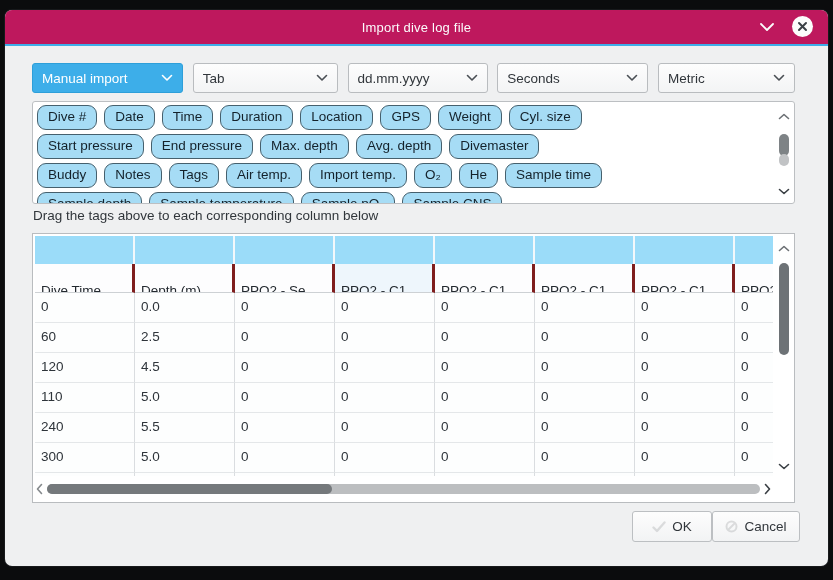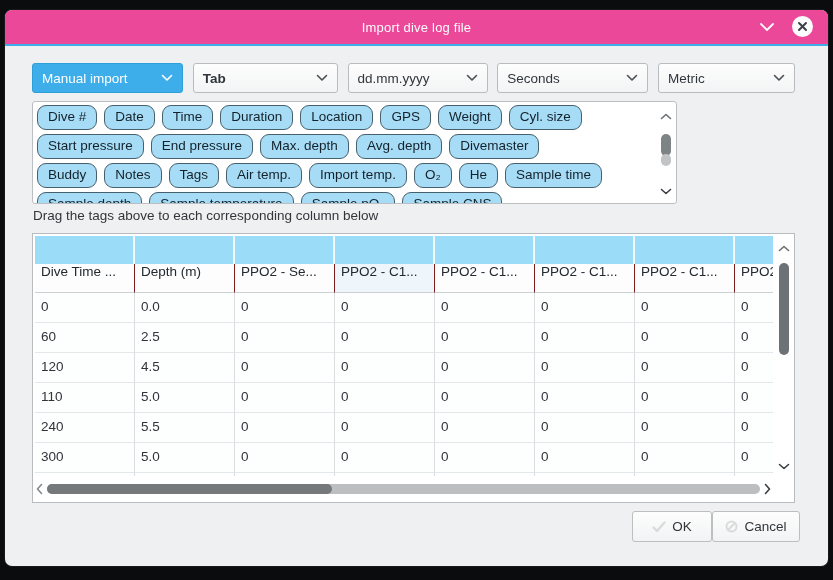--- a/index.html
+++ b/index.html
@@ -9,21 +9,21 @@
     background:#0b0c0d; overflow:hidden;
     font-family:"Liberation Sans", sans-serif;
   }
   .window{
     position:absolute; left:5px; top:10px; width:823px; height:556px;
     background:#eff0f1; border-radius:7px; overflow:hidden;
     box-shadow:0 0 0 1px #17191b;
   }
   
   .titlebar{
-    height:34px; background:#ec4899; position:relative;
+    height:34px; background:#be185d; position:relative;
     display:flex; align-items:center; justify-content:center;
   }
   .title{ color:#fcfcfc; font-size:13px; letter-spacing:.2px; }
   .shade-btn{ position:absolute; right:52px; top:9px; width:18px; height:16px;
     display:flex; align-items:center; justify-content:center; cursor:pointer; }
   .close-btn{ position:absolute; right:15px; top:6px; width:21px; height:21px;
     border-radius:50%; background:#fcfcfc; display:flex; align-items:center;
     justify-content:center; cursor:pointer; }
   .accent-line{ height:2px; background:#3daee9; }
 
@@ -31,28 +31,28 @@
   .toolbar{
     position:absolute; left:27px; top:53px; width:763px; height:30px;
     display:flex; justify-content:space-between;
   }
   .combo{
     height:30px; border:1px solid #b9bcbf; border-radius:3px;
     background:linear-gradient(#fdfdfd,#f3f4f5);
     display:flex; align-items:center; justify-content:space-between;
     padding:0 9px; font-size:13.5px; color:#31363b; cursor:pointer;
   }
-  .combo-0{ width:151px; } .combo-1{ width:145px;font-weight:bold; } .combo-2{ width:140px; }
+  .combo-0{ width:151px; } .combo-1{ width:145px; } .combo-2{ width:140px; }
   .combo-3{ width:151px; } .combo-4{ width:137px; }
   .combo.active{ background:#3daee9; border-color:#2d9fd9; color:#ffffff; }
   .combo.active svg path{ stroke:#ffffff; }
 
   
   .tags-panel{
-    position:absolute; left:27px; top:91px; width:645px; height:103px;
+    position:absolute; left:27px; top:91px; width:763px; height:103px;
     background:#ffffff; border:1px solid #bcbfc2; border-radius:3px; overflow:hidden;
   }
   .tags-scroll{ position:absolute; left:4px; top:3px; right:22px; bottom:0; overflow:hidden; }
   .tag-row{ display:flex; gap:7px; margin-bottom:4px; }
   .tag-pill{
     flex:none; height:25px; line-height:22px; padding:0 10px;
     background:#a6dcf5; border:1.5px solid #46606d; border-radius:9px;
     font-size:13.5px; color:#14222b; white-space:nowrap; cursor:grab;
   }
   
@@ -69,22 +69,22 @@
   
   .table-panel{
     position:absolute; left:27px; top:223px; width:763px; height:270px;
     background:#ffffff; border:1px solid #b9bcbf; overflow:hidden;
   }
   .tbl{ position:absolute; left:2px; top:2px; right:21px; bottom:26px; overflow:hidden; }
   .trow{ display:flex; }
   .cell{ flex:none; width:100px; overflow:hidden; white-space:nowrap; }
   .drop-row .cell{ height:28px; background:#9bdcf9; border-right:2px solid #f3f8fb; }
   .head-row .cell{
-    height:29px; padding:0 0 0 6px; font-size:13.5px; color:#23292f;
-    background:#fdfdfe; border-right:1px solid #7f1d1d; border-bottom:1px solid #cdd1d4;
+    height:29px; padding:19px 0 0 6px; font-size:13.5px; color:#23292f;
+    background:#fdfdfe; border-right:3px solid #7f1d1d; border-bottom:1px solid #cdd1d4;
   }
   .head-row .cell.tint{ background:#eef6fc; }
   .tbody .cell{
     height:30px; padding:6px 0 0 6px; font-size:13.5px; color:#2e343a;
     border-right:1px solid #dadde0; border-bottom:1px solid #e4e7e9; background:#fdfefe;
   }
   .table-vscroll{ position:absolute; right:2px; top:3px; bottom:27px; width:17px;
     display:flex; flex-direction:column; align-items:center; }
   .tvthumb{ position:absolute; left:0; top:6px; height:92px; width:10px;
     border-radius:5px; background:#6d7276; }

